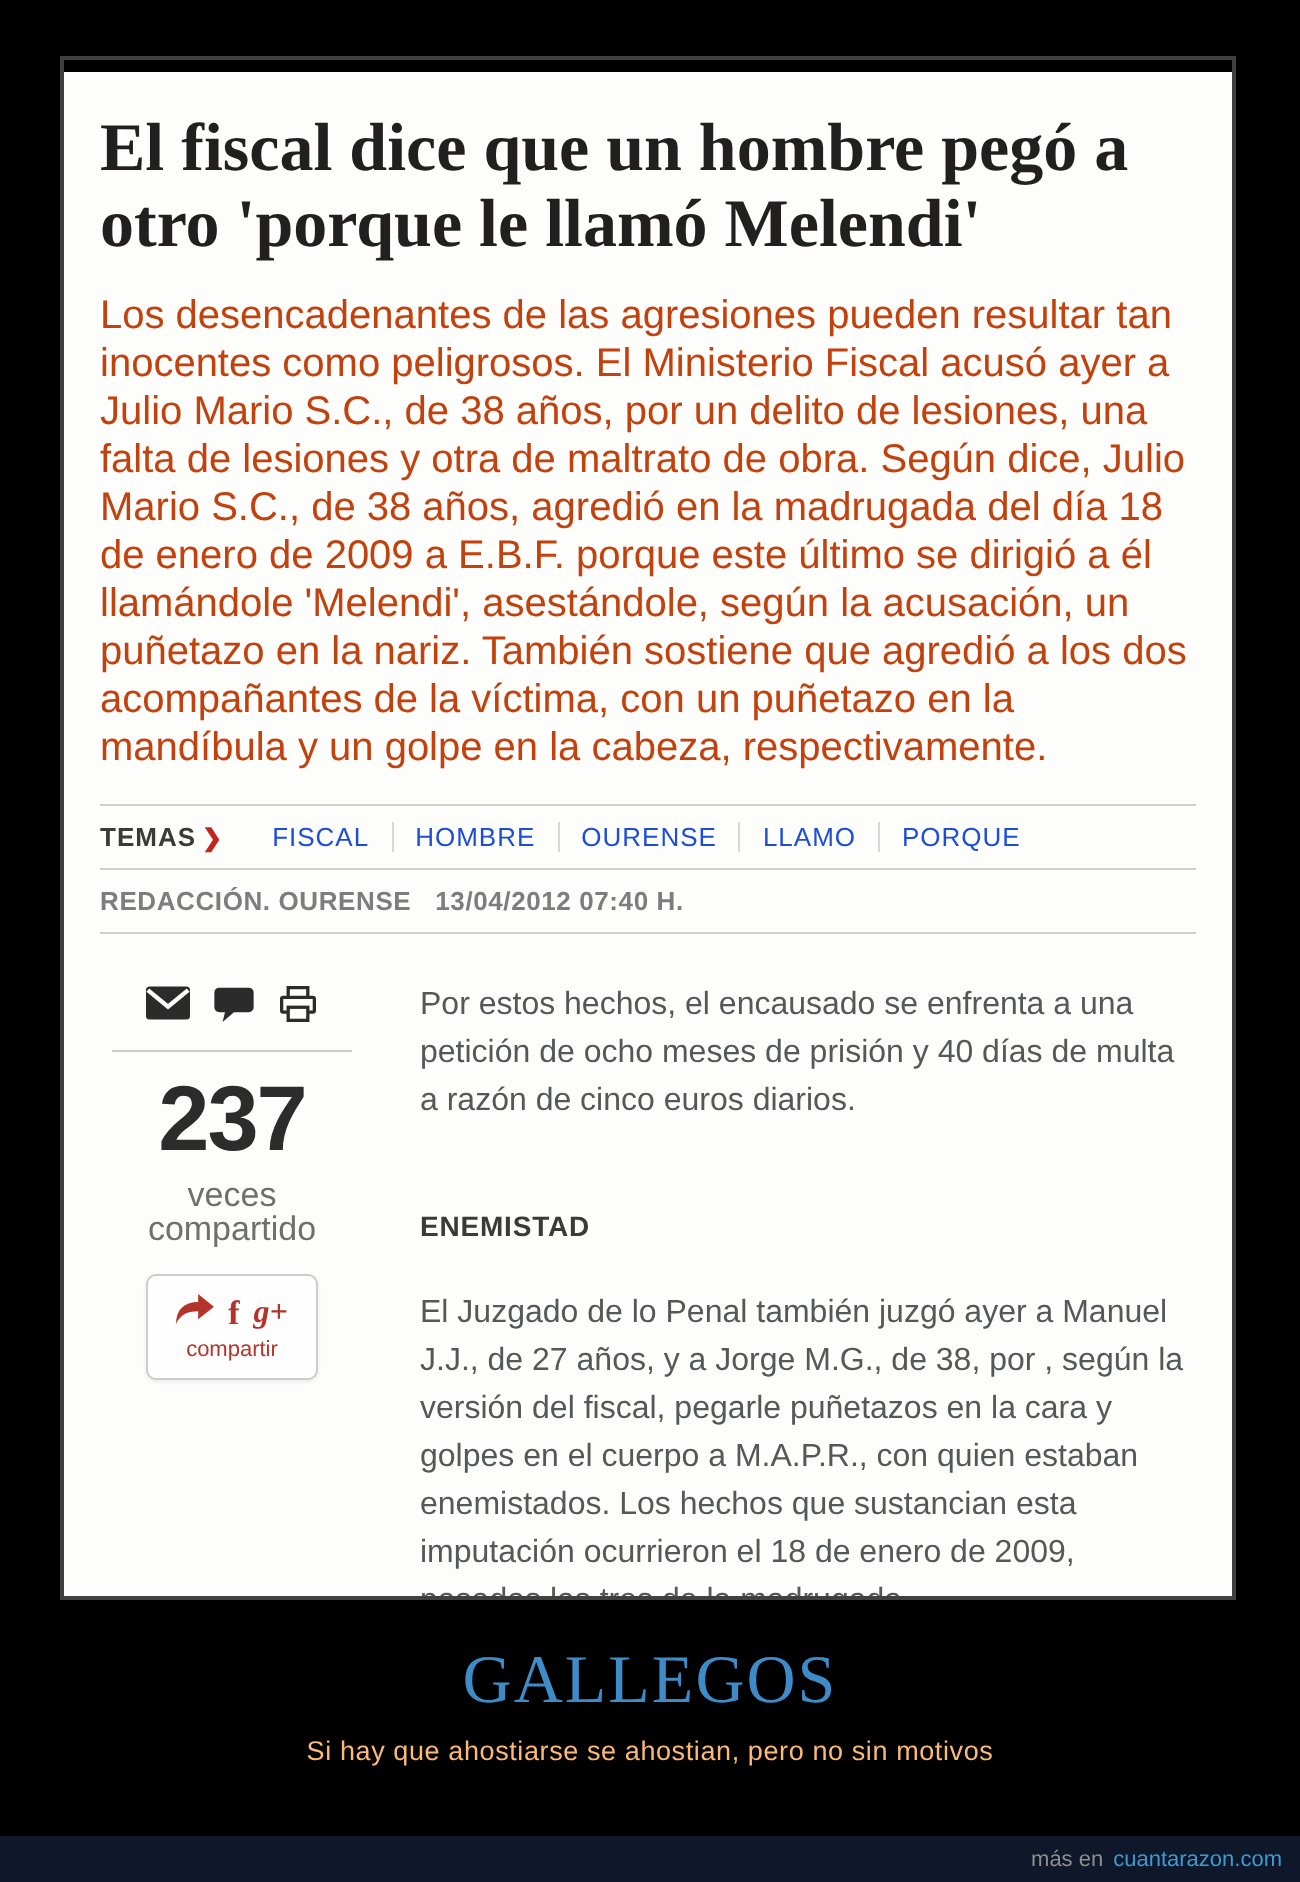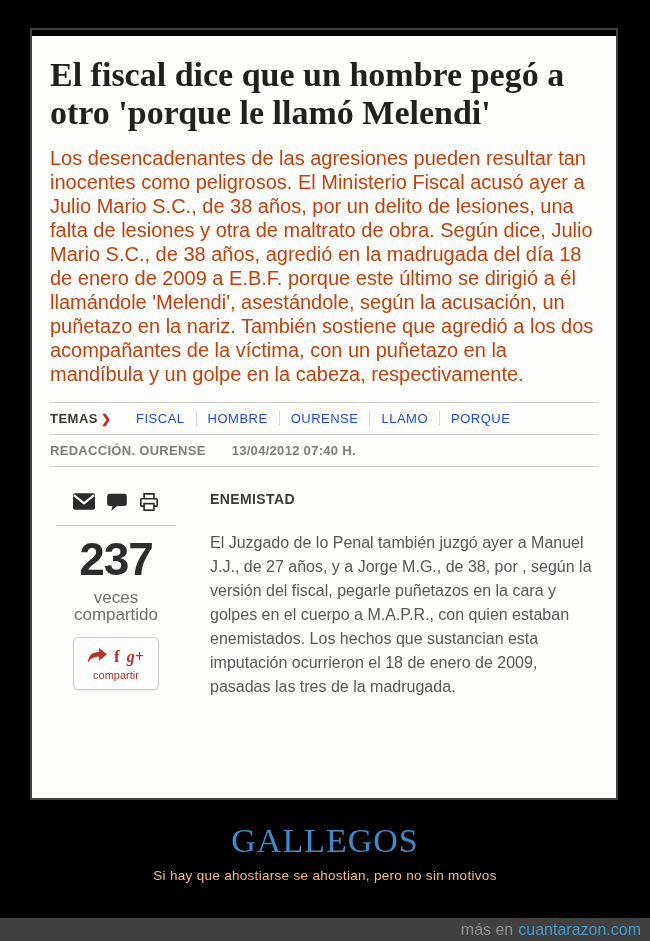--- a/index.html
+++ b/index.html
@@ -46,21 +46,21 @@
   }
   .temas-label { font-weight:bold; color:#3a3a3a; letter-spacing:.5px; }
   .temas-arrow { color:#c2251d; font-weight:bold; margin:0 14px 0 3px; font-size:12px; }
   .tag {
     color:#1d4ed8; text-decoration:none; letter-spacing:.5px;
     padding:0 11px; border-right:1px solid #d8d8d8;
   }
   .tag:last-child { border-right:none; }
 
   .byline-row {
-    display:flex; align-items:center; gap:26px;
+    display:flex; align-items:center; gap:12px;
     padding:8px 0;
     font-size:13px; font-weight:bold; color:#7d7d7f;
     letter-spacing:.3px;
   }
 
   .cols { display:flex; margin-top:22px; }
   .left-col { width:132px; flex:0 0 132px; text-align:center; padding-top:4px; }
   .right-col { flex:1; padding-left:28px; padding-top:2px; }
 
   .tool-icons { display:flex; justify-content:center; gap:12px; }
@@ -116,24 +116,24 @@
   .poster-subtitle {
     margin-top:9px;
     font-size:13.5px;
     color:#fdba74;
     letter-spacing:.3px;
   }
 
   
   .footer-bar {
     position:absolute; left:0; bottom:0; width:650px; height:23px;
-    background:#404040;
+    background:#0f172a;
     display:flex; align-items:center; justify-content:flex-end;
     padding-right:9px;
-    font-size:16px;
+    font-size:11px;
   }
   .footer-prefix { color:#8f8f8f; margin-right:5px; }
   .footer-site { color:#3e9ad0; text-decoration:none; }
 </style>
 </head>
 <body>
 
 <div class="frame">
   <div class="top-strip"></div>
   <div class="content">
@@ -197,20 +197,21 @@
               </svg>
             </span>
             <span class="fb-glyph">f</span>
             <span class="gp-glyph">g+</span>
           </div>
           <div class="label">compartir</div>
         </div>
       </div>
 
       <div class="right-col">
+        <p class="body-p1">Por estos hechos, el encausado se enfrenta a una petición de ocho meses de prisión y 40 días de multa a razón de cinco euros diarios.</p>
         <h3 class="body-heading">ENEMISTAD</h3>
         <p>El Juzgado de lo Penal también juzgó ayer a Manuel J.J., de 27 años, y a Jorge M.G., de 38, por , según la versión del fiscal, pegarle puñetazos en la cara y golpes en el cuerpo a M.A.P.R., con quien estaban enemistados. Los hechos que sustancian esta imputación ocurrieron el 18 de enero de 2009, pasadas las tres de la madrugada.</p>
       </div>
 
     </div>
   </div>
 </div>
 
 <div class="caption">
   <div class="poster-title">GALLEGOS</div>

